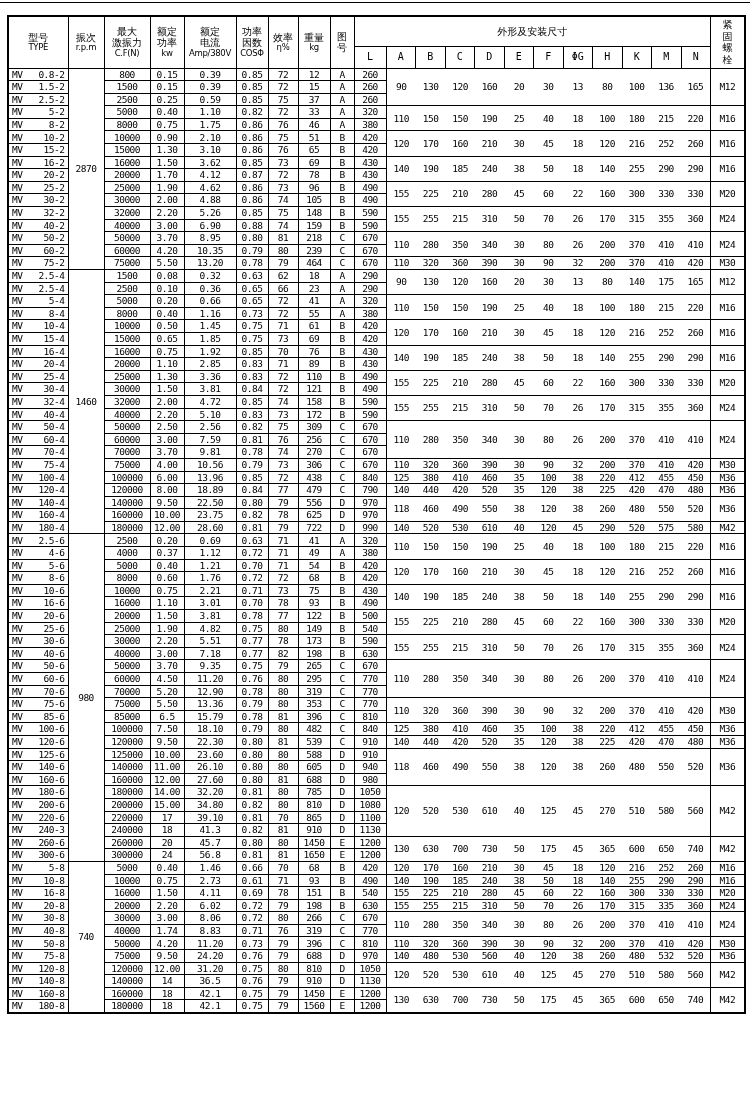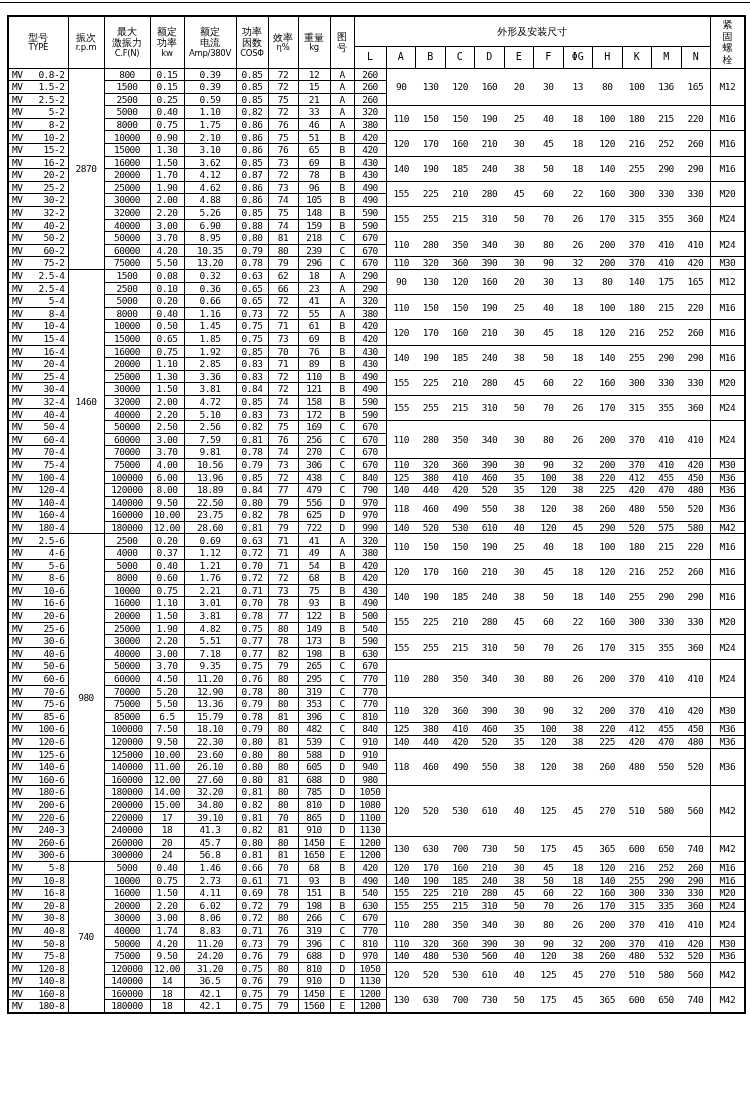--- a/index.html
+++ b/index.html
@@ -184,21 +184,21 @@
           <div class="model-flex">
             <span>MV</span>
             <span>2.5-2</span>
           </div>
         </td>
         <td>2500</td>
         <td>0.25</td>
         <td>0.59</td>
         <td>0.85</td>
         <td>75</td>
-        <td>21</td>
+        <td>37</td>
         <td>A</td>
         <td>260</td>
       </tr>
       <tr>
         <td class="model">
           <div class="model-flex">
             <span>MV</span>
             <span>5-2</span>
           </div>
         </td>
@@ -488,21 +488,21 @@
           <div class="model-flex">
             <span>MV</span>
             <span>75-2</span>
           </div>
         </td>
         <td>75000</td>
         <td>5.50</td>
         <td>13.20</td>
         <td>0.78</td>
         <td>79</td>
-        <td>296</td>
+        <td>464</td>
         <td>C</td>
         <td>670</td>
         <td class="dims" colspan="11" rowspan="1">
           <div class="dimflex">
             <span>110</span>
             <span>320</span>
             <span>360</span>
             <span>390</span>
             <span>30</span>
             <span>90</span>
@@ -809,21 +809,21 @@
           <div class="model-flex">
             <span>MV</span>
             <span>50-4</span>
           </div>
         </td>
         <td>50000</td>
         <td>2.50</td>
         <td>2.56</td>
         <td>0.82</td>
         <td>75</td>
-        <td>169</td>
+        <td>309</td>
         <td>C</td>
         <td>670</td>
         <td class="dims" colspan="11" rowspan="3">
           <div class="dimflex">
             <span>110</span>
             <span>280</span>
             <span>350</span>
             <span>340</span>
             <span>30</span>
             <span>80</span>

